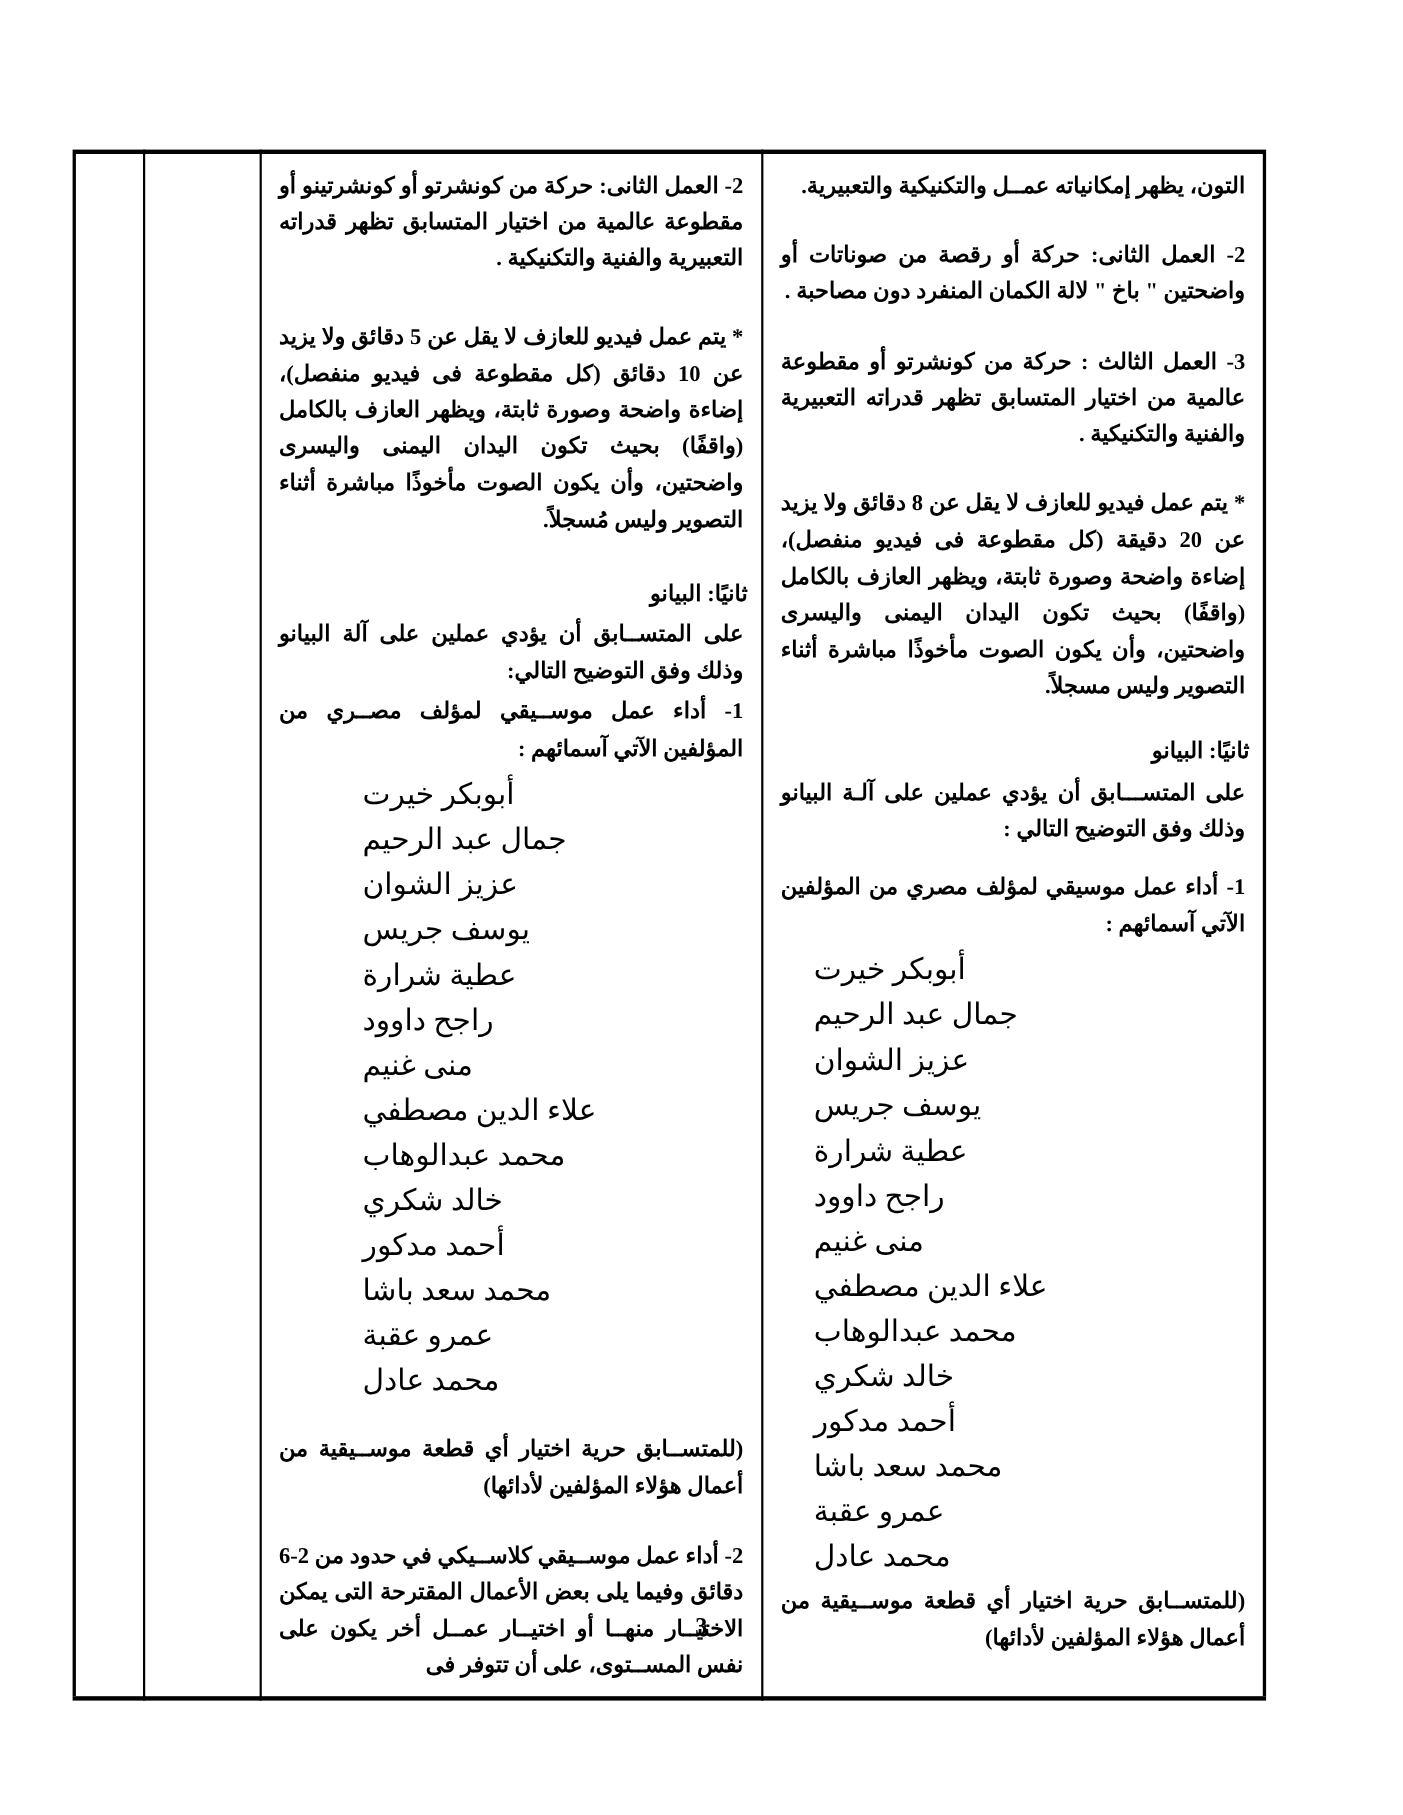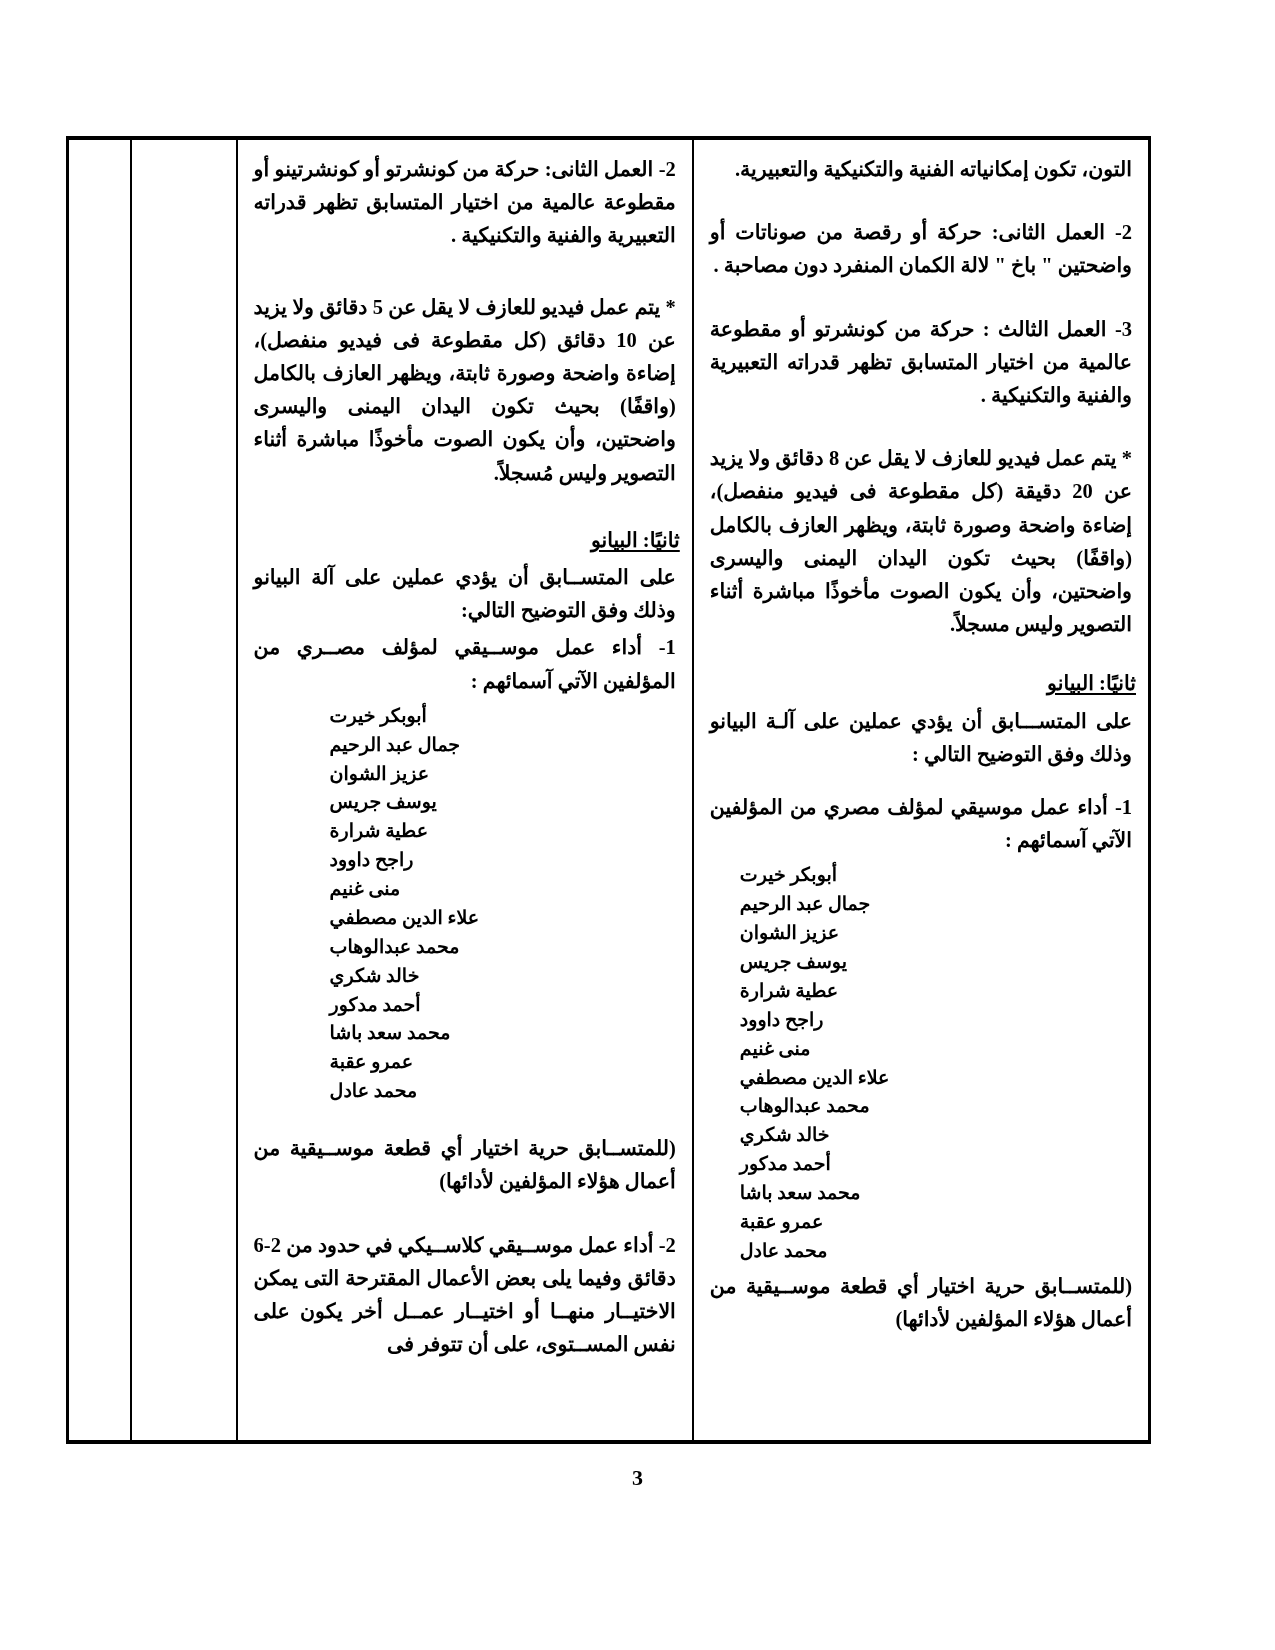--- a/index.html
+++ b/index.html
@@ -69,37 +69,36 @@
     line-height: 1.62;
     unicode-bidi: isolate;
     margin: 4px;
   }
 
   .spacer-sm { height: 12px; }
   .spacer-md { height: 22px; }
   .spacer-lg { height: 30px; }
 
   .underline-head {
-    text-decoration: underline;
     text-underline-offset: 3px;
   }
 
   .heading-right {
     direction: rtl;
     text-align: right;
     font-weight: bold;
     font-size: 20.5px;
     line-height: 1.62;
     margin: 0;
   }
 
   .names {
     direction: rtl;
-    font-weight: bold;
-    font-size: 19px;
+    font-weight: normal;
+    font-size: 27px;
     line-height: 1.52;
     margin: 0;
     text-align: right;
   }
   .names div {
     white-space: nowrap;
   }
 
   
   .names.lvl-left { padding-right: 0; text-align: left; padding-left: 34px; }
@@ -130,21 +129,21 @@
 
 <div class="page">
 
   <table class="doc-table">
     <tbody>
         <tr>
 
       <td class="col-text">
         <div class="cellpad">
 
-          <p class="ar para-justify">التون، تكون إمكانياته الفنية والتكنيكية والتعبيرية.</p>
+          <p class="ar para-justify">التون، يظهر إمكانياته عمــل والتكنيكية والتعبيرية.</p>
 
           <div class="spacer-md"></div>
 
           <p class="ar para-justify">
             <span>2-</span>
             <span>العمل الثانى:</span>
             <span>حركة أو رقصة من صوناتات أو واضحتين " باخ " لالة الكمان المنفرد دون مصاحبة .</span>
           </p>
 
           <div class="spacer-md"></div>

